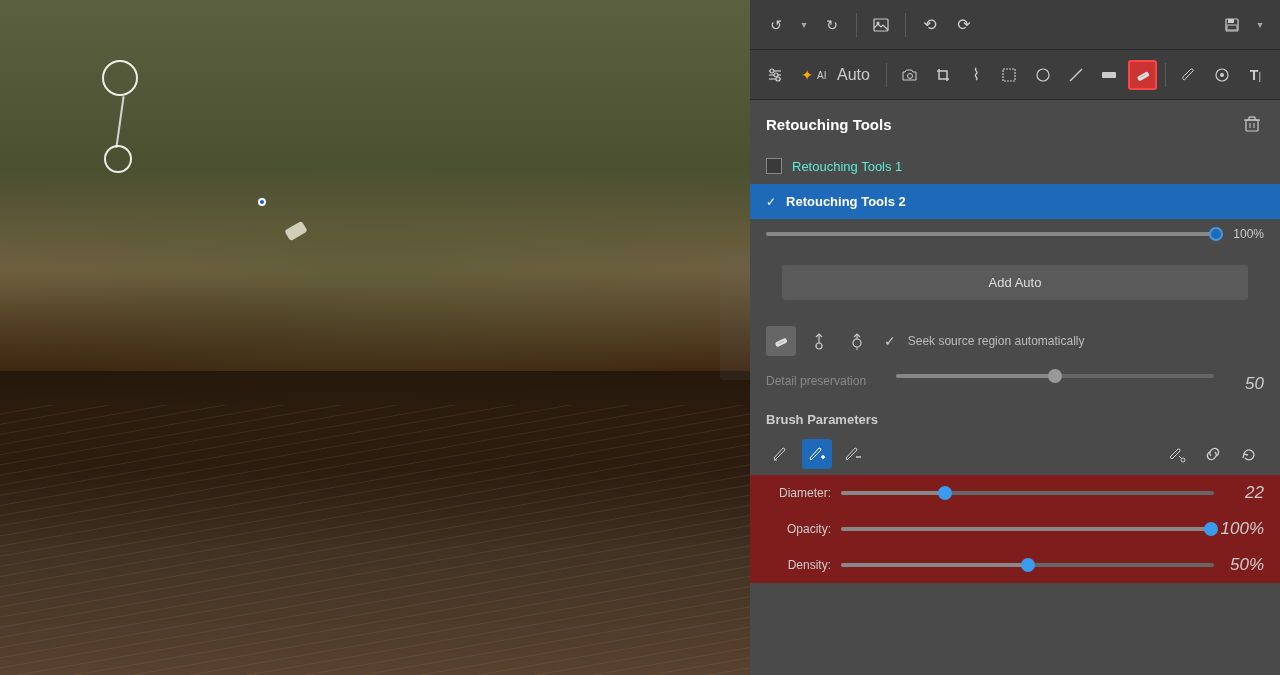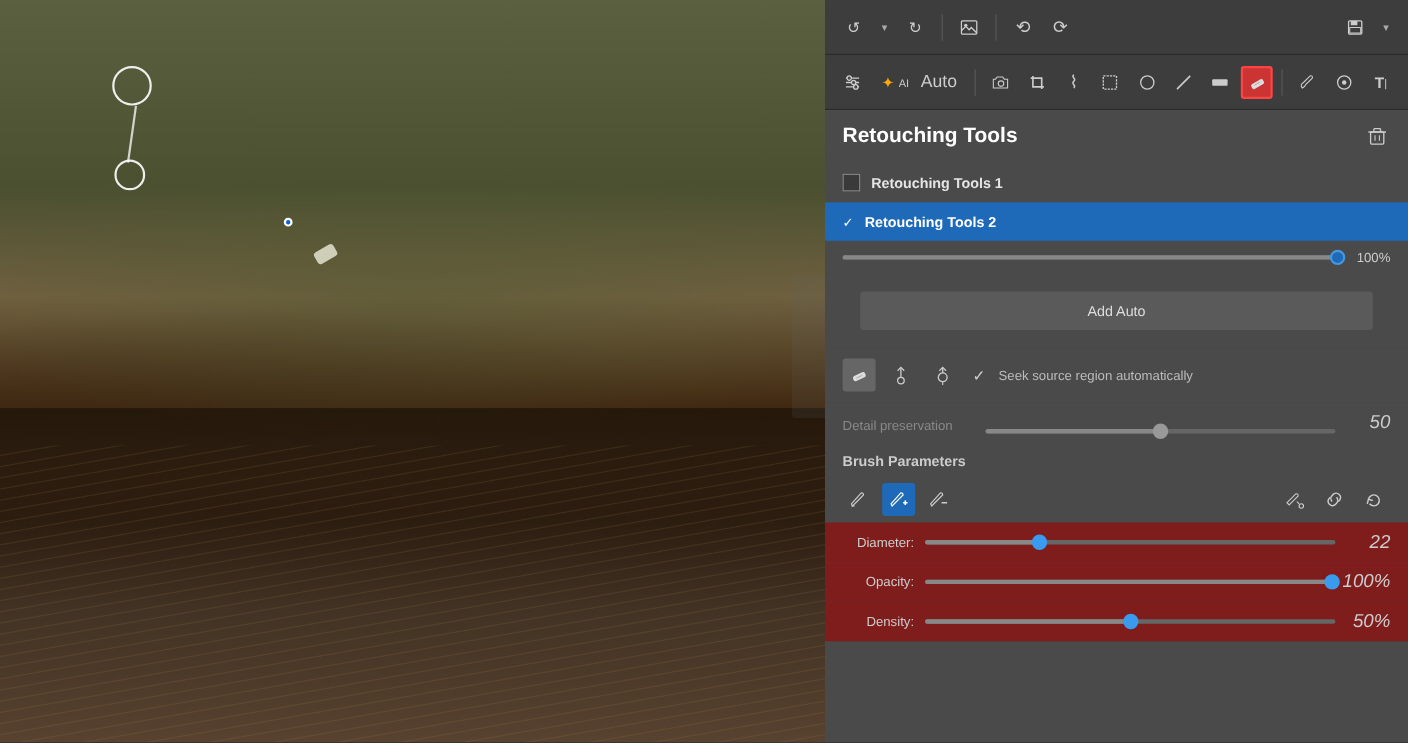--- a/index.html
+++ b/index.html
@@ -200,21 +200,21 @@
     
     .section-header {
       display: flex;
       align-items: center;
       justify-content: space-between;
       padding: 12px 16px;
       background: #4a4a4a;
     }
 
     .section-title {
-      font-size: 19px;
+      font-size: 15px;
       font-weight: 600;
       color: #ffffff;
     }
 
     .delete-btn {
       width: 24px;
       height: 24px;
       display: flex;
       align-items: center;
       justify-content: center;
@@ -245,22 +245,22 @@
       border: 1px solid #888;
       background: #3a3a3a;
       display: flex;
       align-items: center;
       justify-content: center;
       flex-shrink: 0;
     }
 
     .layer-name {
       font-size: 13px;
-      color: #e5e5e5;
-      font-weight: 700;
+      color: #5eead4;
+      font-weight: 400;
     }
 
     .layer-item.selected .layer-name {
       color: #ffffff;
       font-weight: 600;
     }
 
     .checkmark {
       color: #fff;
       font-size: 12px;
@@ -351,21 +351,21 @@
 
     .seek-label {
       font-size: 12px;
       color: #bbb;
       margin-left: 4px;
     }
 
     
     .detail-row {
       display: flex;
-      align-items: flex-end;
+      align-items: flex-start;
       padding: 8px 16px;
       gap: 2px;
       background: #4a4a4a;
     }
 
     .detail-label {
       font-size: 12px;
       color: #888;
       min-width: 120px;
     }

